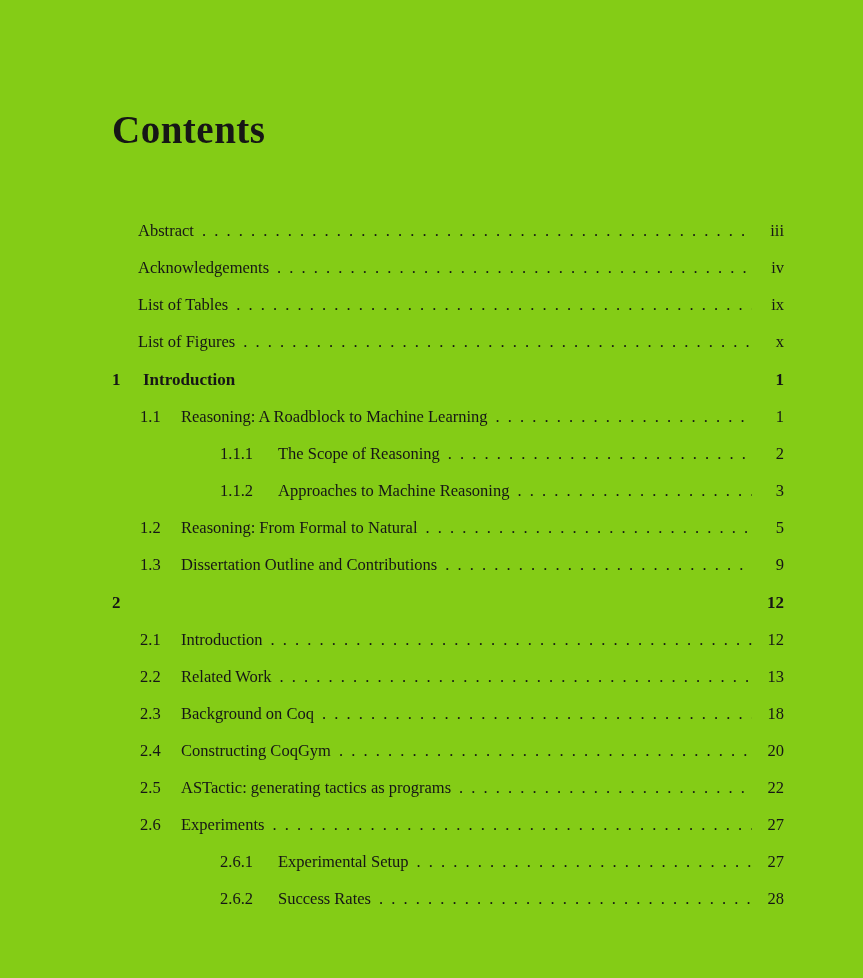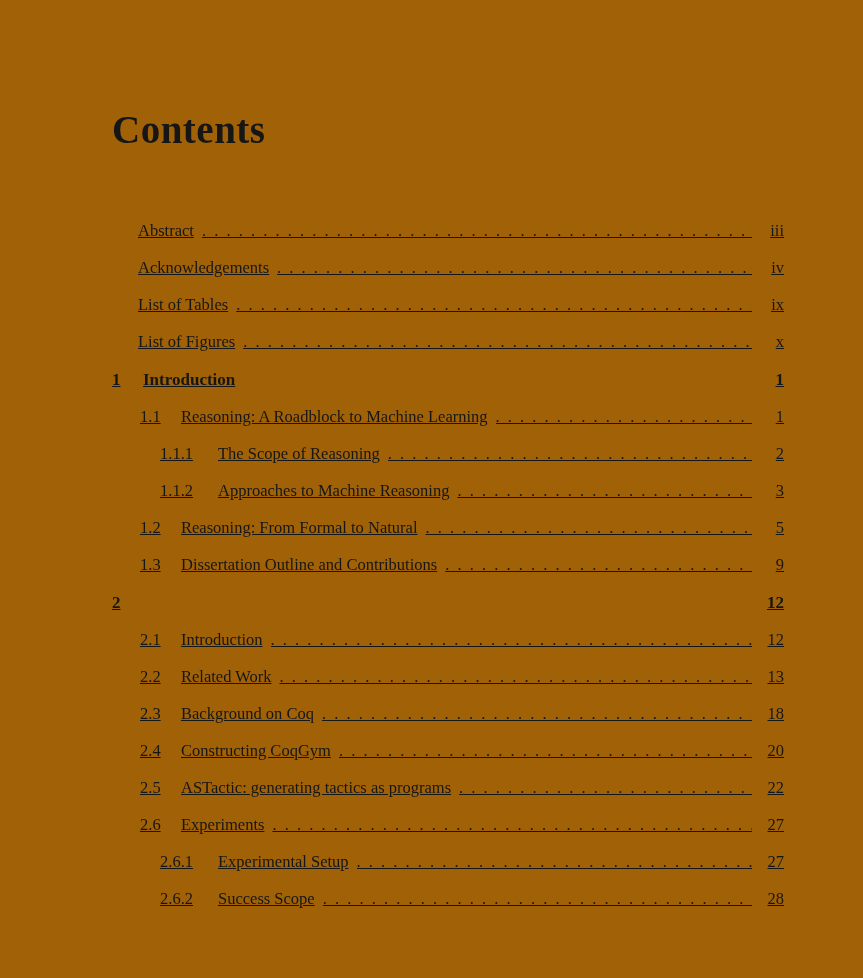--- a/index.html
+++ b/index.html
@@ -7,50 +7,49 @@
   body {
     width: 863px;
     height: 978px;
     font-family: "Liberation Serif", "DejaVu Serif", serif;
     color: #161616;
   }
   .page {
     position: relative;
     width: 863px;
     height: 978px;
-    background: #a16207;
+    background: #84cc16;
     overflow: hidden;
   }
   .doc-title {
     margin: 110px 0 0 112px;
     font-size: 39px;
     font-weight: bold;
     line-height: 1;
     letter-spacing: 0.5px;
   }
   .toc {
     margin: 72px 0 0 112px;
     width: 672px;
   }
   .toc-row {
     display: flex;
     align-items: flex-start;
     font-size: 16.5px;
     line-height: 19px;
     margin-bottom: 18px;
-    text-decoration: underline;
   }
   .toc-row.front { margin-left: 26px; }
   .toc-row.chapter {
     font-weight: bold;
     font-size: 17px;
     margin-top: 19px;
   }
   .toc-row.section { margin-left: 28px; }
-  .toc-row.subsection { margin-left: 48px; }
+  .toc-row.subsection { margin-left: 108px; }
 
   .num { flex: 0 0 auto; }
   .chapter .num { width: 31px; }
   .section .num { width: 41px; }
   .subsection .num { width: 58px; }
 
   .lab { flex: 0 0 auto; white-space: nowrap; }
 
   .leader {
     flex: 1 1 auto;
@@ -176,18 +175,18 @@
         <span class="pg">27</span>
       </div>
       <div class="toc-row subsection">
         <span class="num">2.6.1</span>
         <span class="lab">Experimental Setup</span>
         <span class="leader"></span>
         <span class="pg">27</span>
       </div>
       <div class="toc-row subsection">
         <span class="num">2.6.2</span>
-        <span class="lab">Success Scope</span>
+        <span class="lab">Success Rates</span>
         <span class="leader"></span>
         <span class="pg">28</span>
       </div>
     </div>
 </div>
 
 </body></html>

